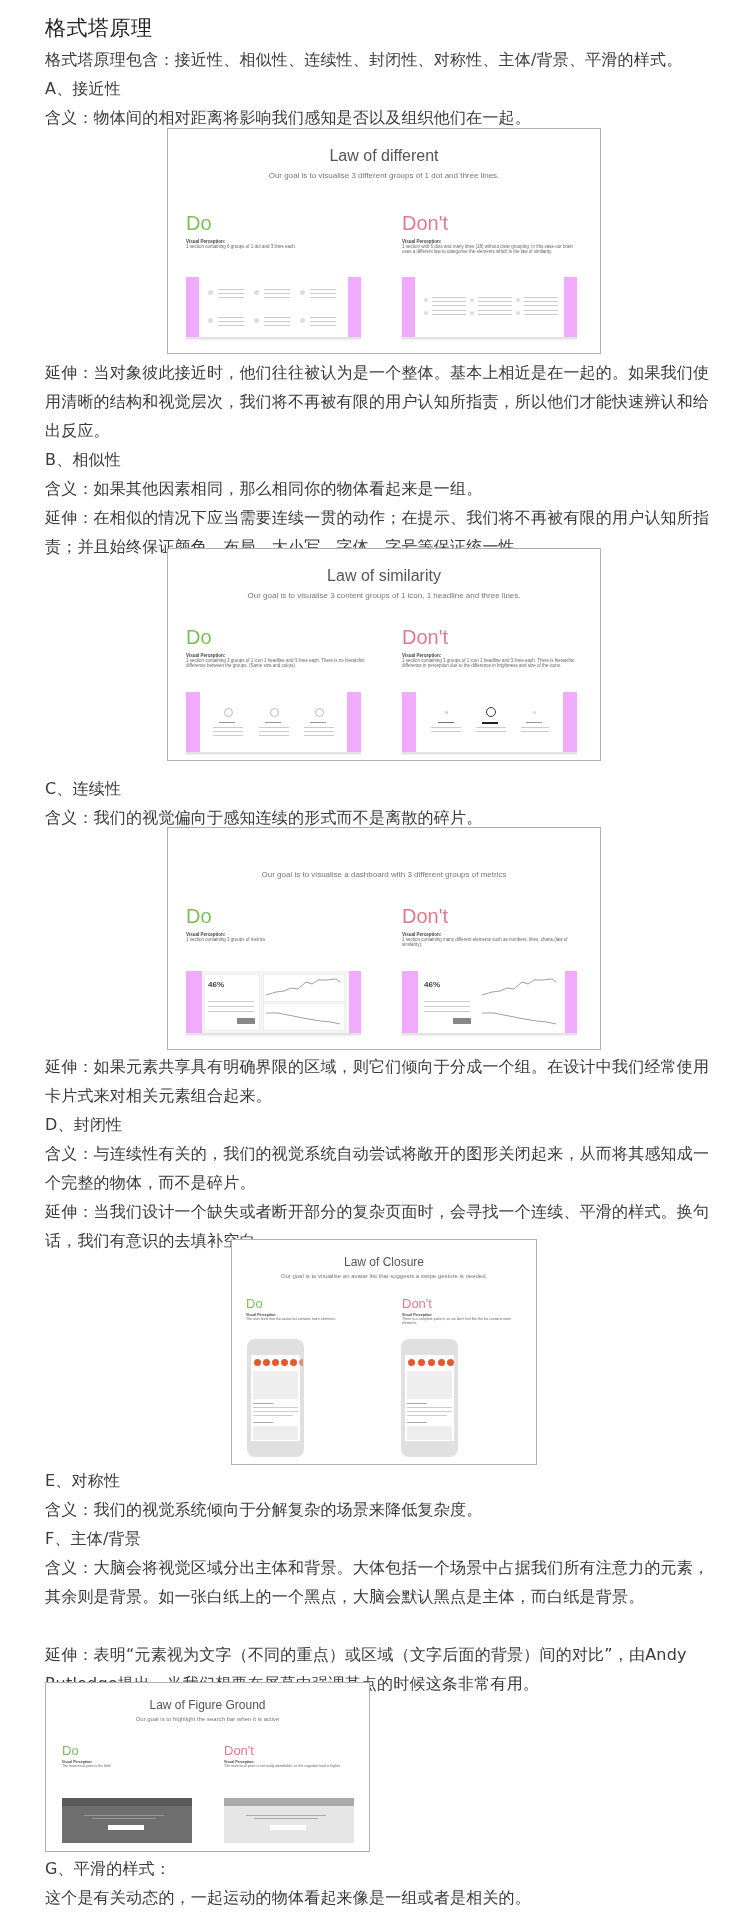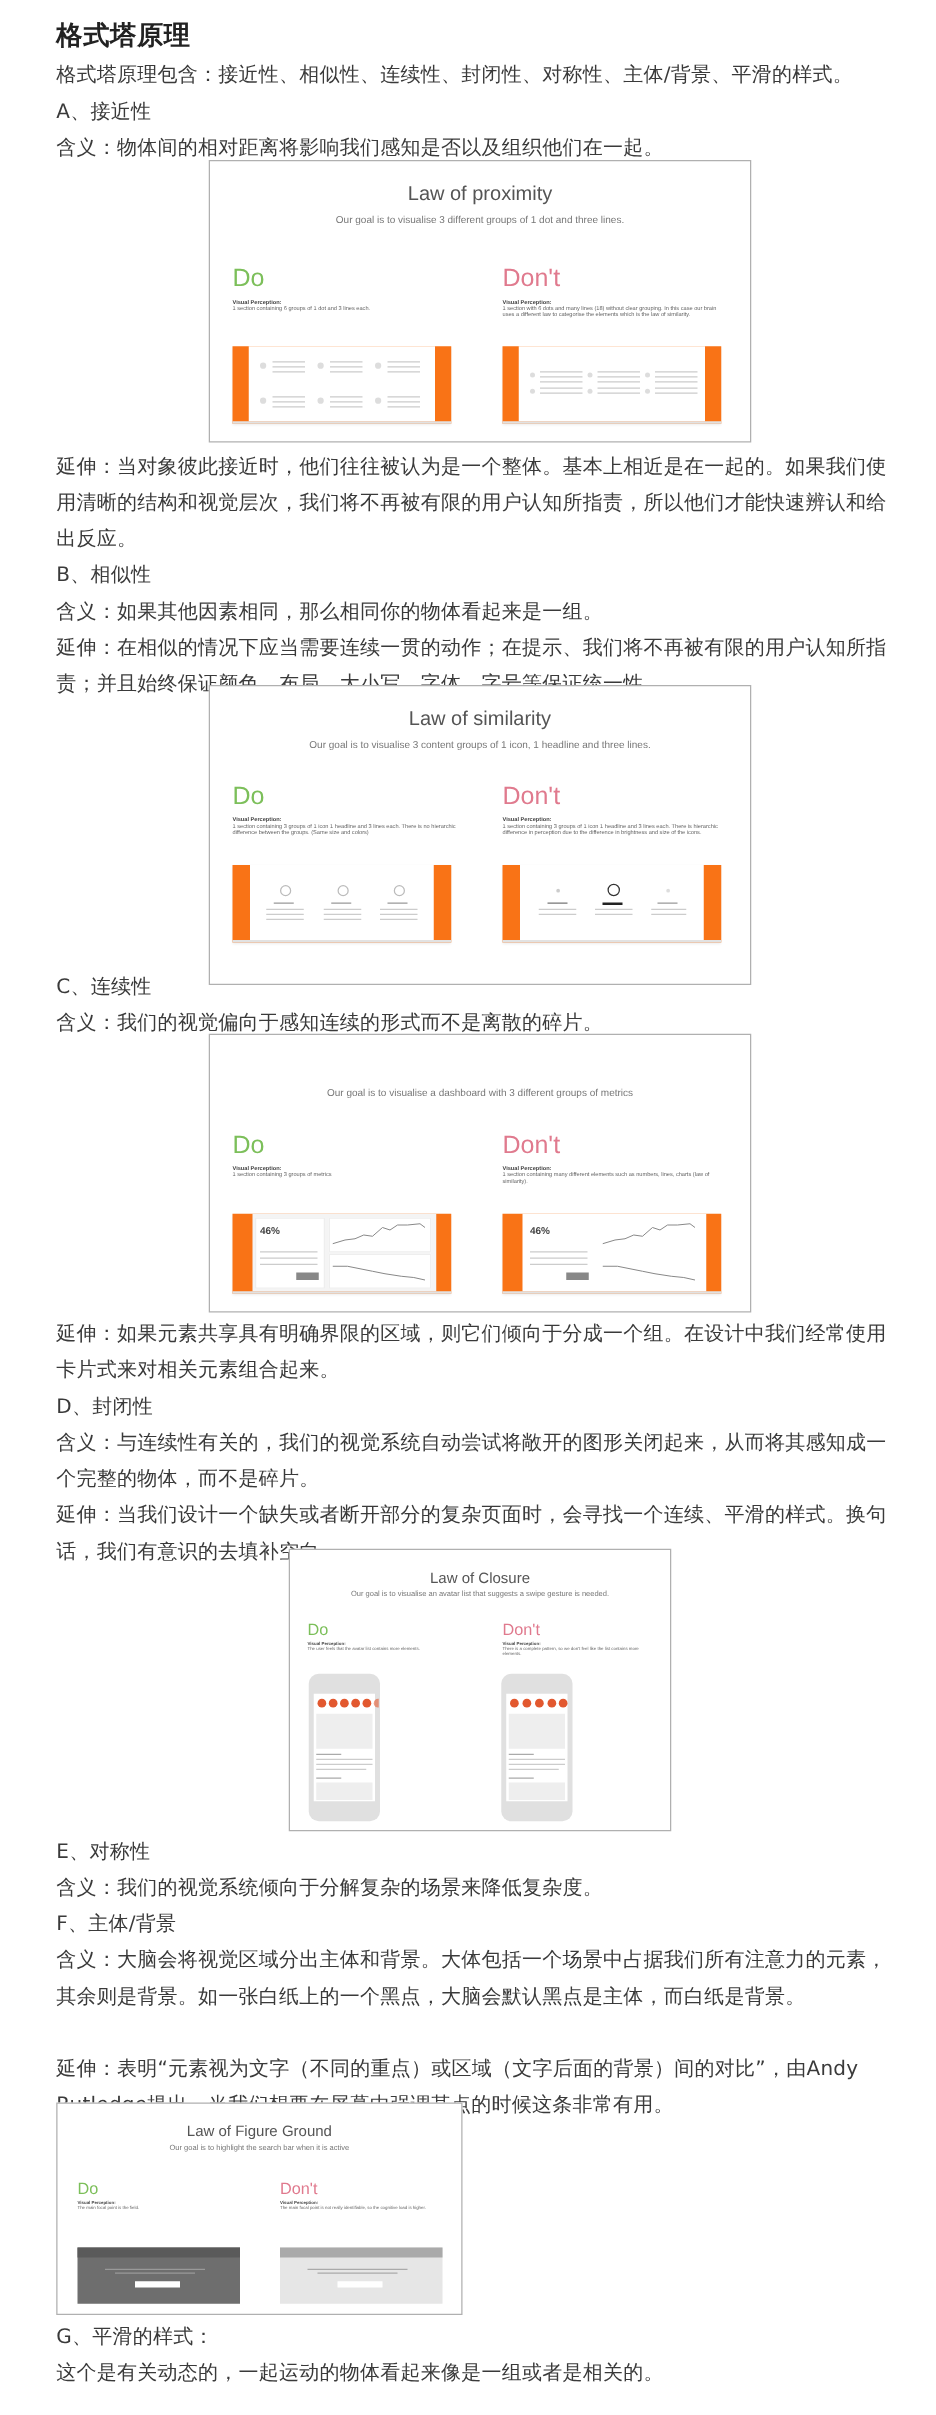--- a/index.html
+++ b/index.html
@@ -1,45 +1,45 @@
 <!DOCTYPE html>
 <html><head>
 <meta charset="utf-8">
 <style>
   html,body{margin:0;padding:0;background:#fff;}
   body{width:749px;height:1932px;position:relative;overflow:hidden;font-family:"DejaVu Sans","Liberation Sans",sans-serif;color:#333;}
-  h1{position:absolute;left:45px;top:14px;margin:0;font-size:21px;font-weight:bold;color:#222;letter-spacing:0.5px;}
+  h1{position:absolute;left:45px;top:14px;margin:0;font-size:21px;font-weight:normal;color:#222;letter-spacing:0.5px;}
   .p{position:absolute;left:45px;width:680px;font-size:16px;line-height:29px;color:#3a3a3a;margin:0;letter-spacing:0.2px;}
   .fig{position:absolute;border:1px solid #b0b0b0;background:#fff;box-sizing:border-box;overflow:hidden;font-family:"Liberation Sans",sans-serif;}
   .fig .ttl{position:absolute;left:0;right:0;text-align:center;color:#555;font-weight:300;}
   .fig .sub{position:absolute;left:0;right:0;text-align:center;color:#777;}
   .col{position:absolute;}
   .do{color:#7cbf5a;font-weight:300;}
   .dont{color:#e07a8e;font-weight:300;}
   .vp{color:#444;font-weight:bold;}
   .vpt{color:#666;}
-  .mock{position:absolute;background:#f97316;border-bottom:2px solid #e2e2e2;box-shadow:0 1px 2px rgba(0,0,0,0.08);}
+  .mock{position:absolute;background:#f0abfc;border-bottom:2px solid #e2e2e2;box-shadow:0 1px 2px rgba(0,0,0,0.08);}
   .mock .inner{position:absolute;top:0;bottom:0;background:#fff;}
   .dot{position:absolute;border-radius:50%;background:#ddd;}
   .ln{position:absolute;height:1px;background:#ccc;}
   .phone{position:absolute;background:#e0e0e0;border-radius:8px;}
   .phone .scr{position:absolute;background:#fff;}
   .av{position:absolute;border-radius:50%;background:#e2582f;}
   .blk{position:absolute;background:#eee;}
 </style>
 </head>
 <body>
 
 <h1>格式塔原理</h1>
 <p class="p" style="top:45px;">格式塔原理包含：接近性、相似性、连续性、封闭性、对称性、主体/背景、平滑的样式。</p>
 <p class="p" style="top:74px;">A、接近性</p>
 <p class="p" style="top:103px;">含义：物体间的相对距离将影响我们感知是否以及组织他们在一起。</p>
 
 <div class="fig" style="left:167px;top:128px;width:434px;height:226px;">
-  <div class="ttl" style="top:18px;font-size:16px;">Law of proximity</div>
+  <div class="ttl" style="top:18px;font-size:16px;">Law of different</div>
   <div class="sub" style="top:42px;font-size:8px;">Our goal is to visualise 3 different groups of 1 dot and three lines.</div>
   <div class="col" style="left:18px;top:83px;width:180px;">
     <div class="do" style="font-size:20px;">Do</div>
     <div class="vp" style="font-size:4.5px;margin-top:4px;">Visual Perception:</div>
     <div class="vpt" style="font-size:4.5px;">1 section containing 6 groups of 1 dot and 3 lines each.</div>
   </div>
   <div class="col" style="left:234px;top:83px;width:180px;">
     <div class="dont" style="font-size:20px;">Don't</div>
     <div class="vp" style="font-size:4.5px;margin-top:4px;">Visual Perception:</div>
     <div class="vpt" style="font-size:4.5px;">1 section with 6 dots and many lines (18) without clear grouping. In this case our brain uses a different law to categorise the elements which is the law of similarity.</div>
@@ -95,21 +95,21 @@
       <div class="ln" style="left:122px;top:33px;width:34px;"></div>
       <div class="ln" style="left:122px;top:37px;width:34px;"></div>
   </div>
 </div>
 
 <p class="p" style="top:358px;">延伸：当对象彼此接近时，他们往往被认为是一个整体。基本上相近是在一起的。如果我们使用清晰的结构和视觉层次，我们将不再被有限的用户认知所指责，所以他们才能快速辨认和给出反应。</p>
 <p class="p" style="top:445px;">B、相似性</p>
 <p class="p" style="top:474px;">含义：如果其他因素相同，那么相同你的物体看起来是一组。</p>
 <p class="p" style="top:503px;">延伸：在相似的情况下应当需要连续一贯的动作；在提示、我们将不再被有限的用户认知所指责；并且始终保证颜色、布局、大小写、字体、字号等保证统一性。</p>
 
-<div class="fig" style="left:167px;top:548px;width:434px;height:240px;">
+<div class="fig" style="left:167px;top:548px;width:434px;height:213px;">
   <div class="ttl" style="top:18px;font-size:16px;">Law of similarity</div>
   <div class="sub" style="top:42px;font-size:8px;">Our goal is to visualise 3 content groups of 1 icon, 1 headline and three lines.</div>
   <div class="col" style="left:18px;top:77px;width:180px;">
     <div class="do" style="font-size:20px;">Do</div>
     <div class="vp" style="font-size:4.5px;margin-top:4px;">Visual Perception:</div>
     <div class="vpt" style="font-size:4.5px;">1 section containing 3 groups of 1 icon 1 headline and 3 lines each. There is no hierarchic difference between the groups. (Same size and colors)</div>
   </div>
   <div class="col" style="left:234px;top:77px;width:180px;">
     <div class="dont" style="font-size:20px;">Don't</div>
     <div class="vp" style="font-size:4.5px;margin-top:4px;">Visual Perception:</div>

